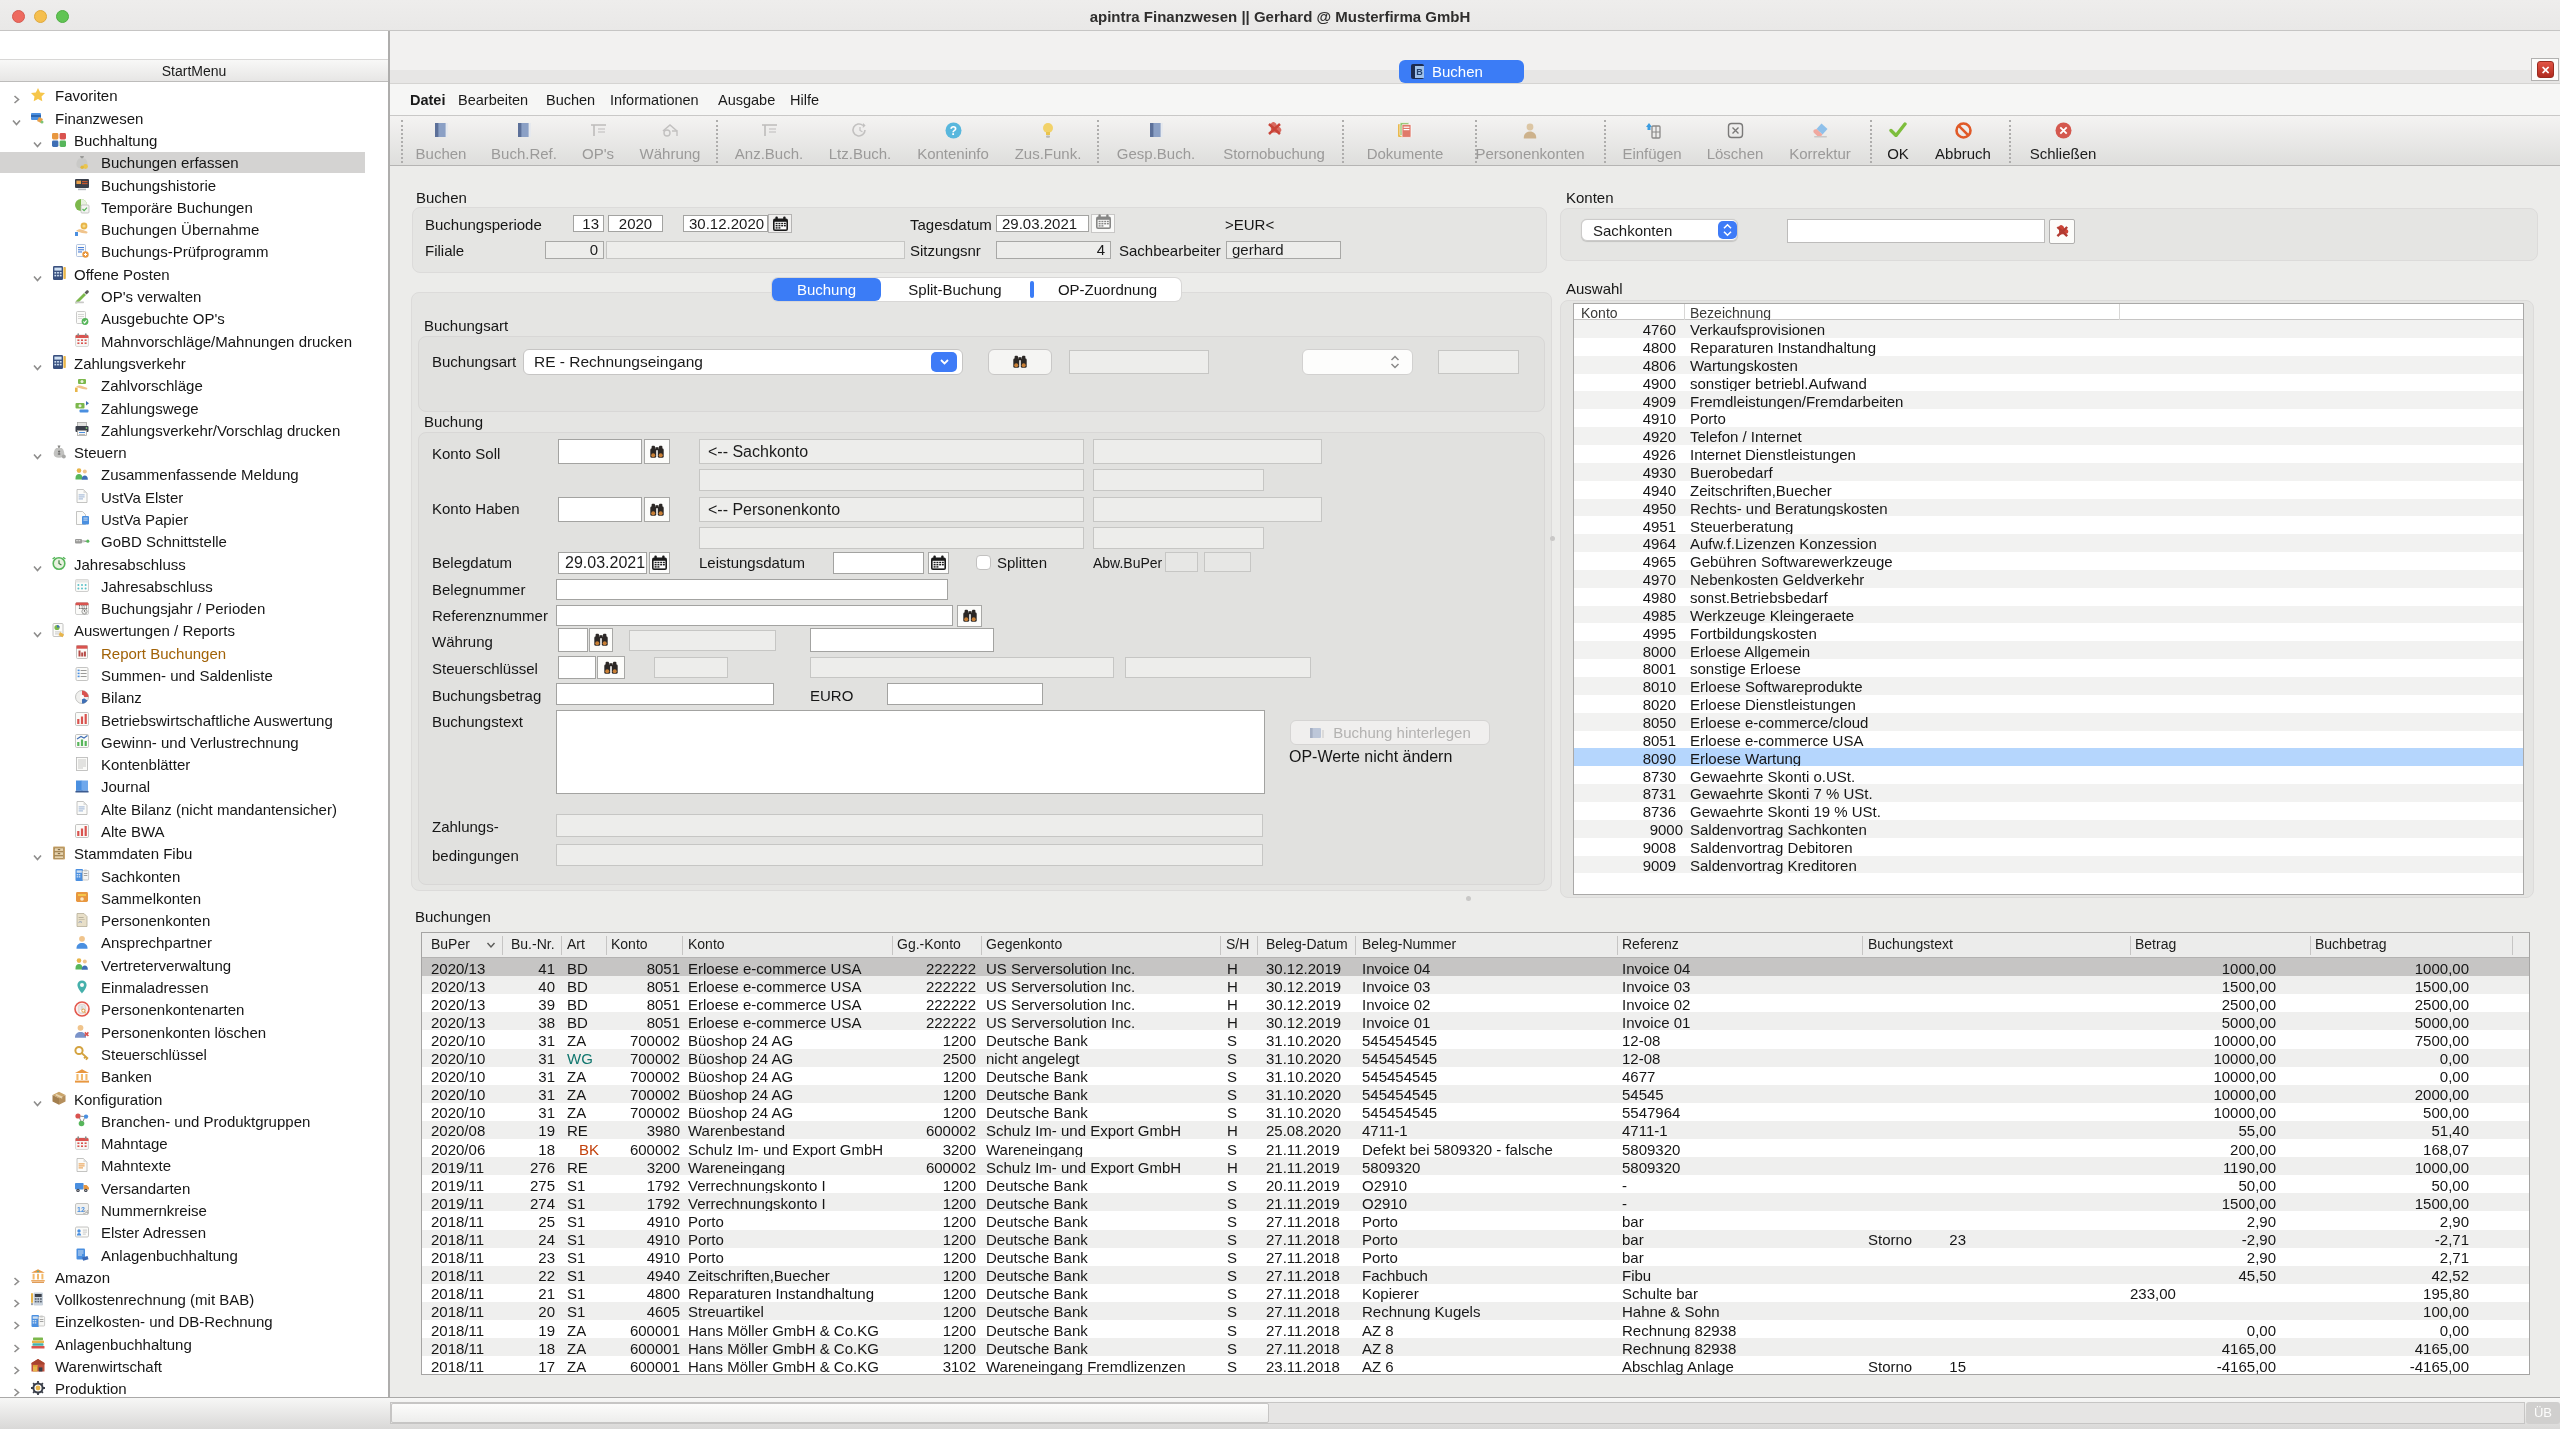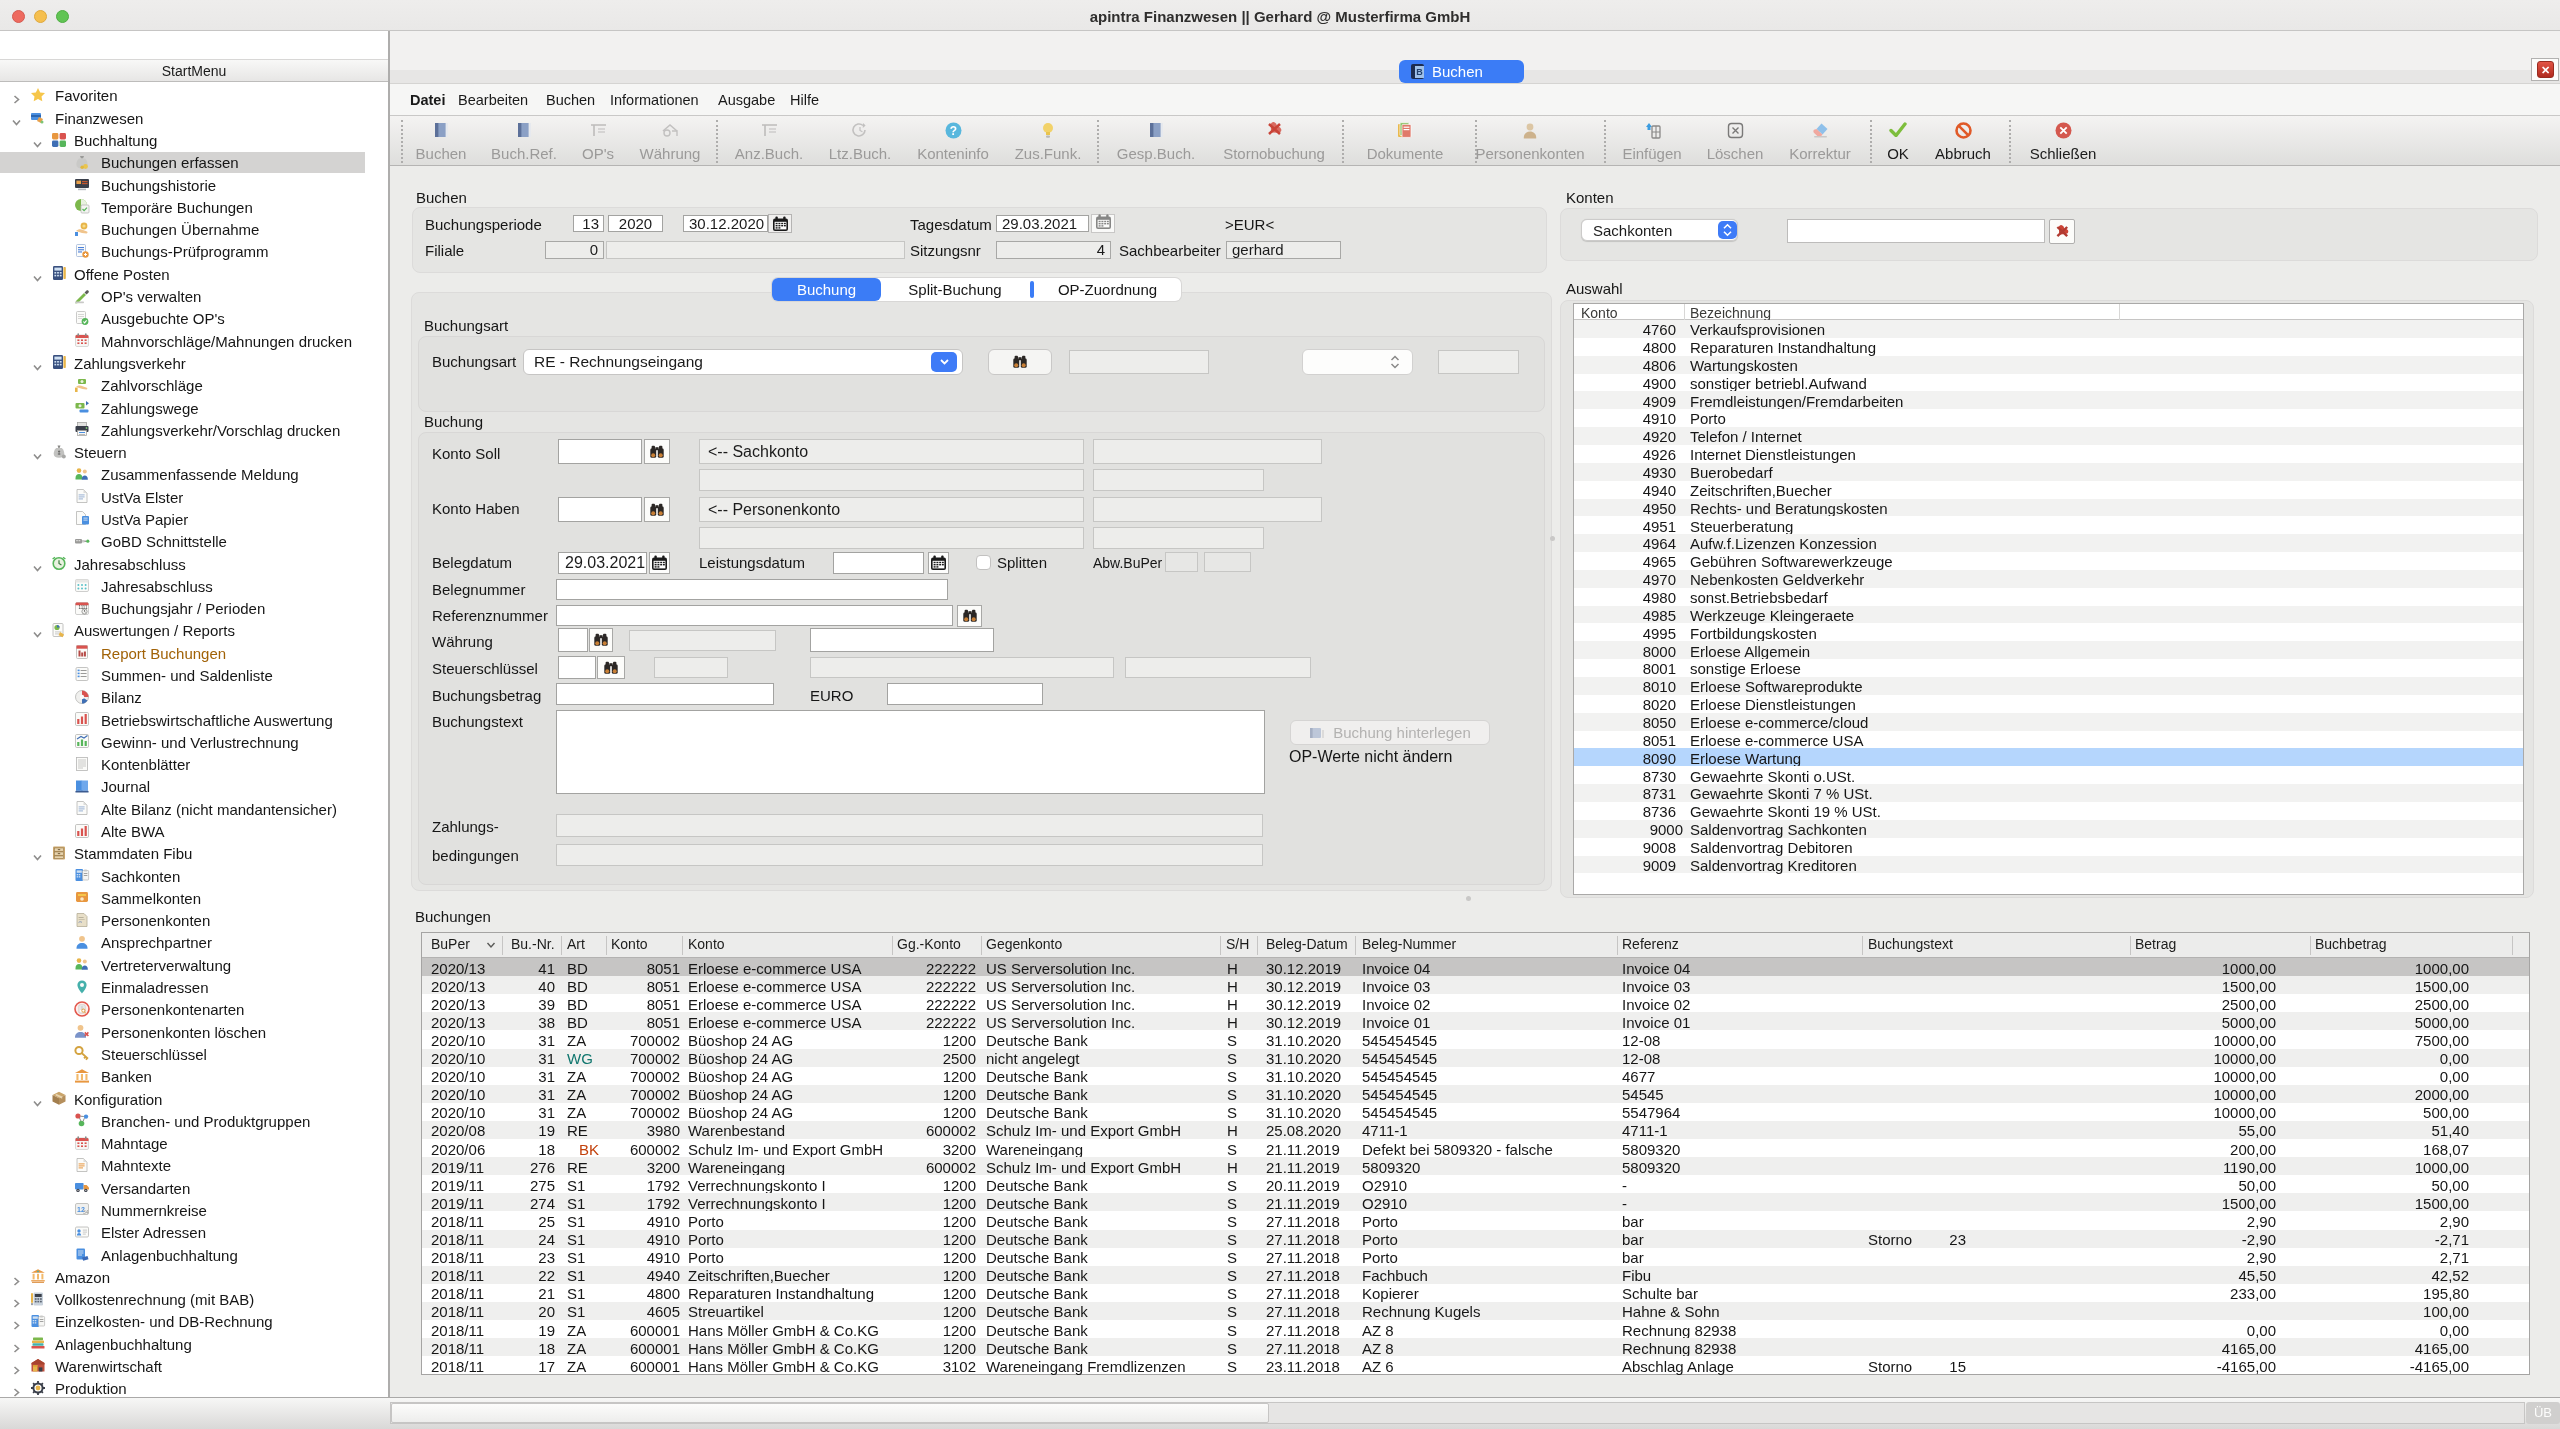--- a/index.html
+++ b/index.html
@@ -1367,21 +1367,21 @@
 <div class="abs nw" style="left:502px;top:1285.3px;width:53px;text-align:right;font-size:15px;color:#161616;">21</div>
 <div class="abs nw" style="left:567px;top:1285.3px;font-size:15px;color:#161616;">S1</div>
 <div class="abs nw" style="left:606px;top:1285.3px;width:74px;text-align:right;font-size:15px;color:#161616;">4800</div>
 <div class="abs nw" style="left:688px;top:1285.3px;font-size:15px;color:#161616;">Reparaturen Instandhaltung</div>
 <div class="abs nw" style="left:892px;top:1285.3px;width:84px;text-align:right;font-size:15px;color:#161616;">1200</div>
 <div class="abs nw" style="left:986px;top:1285.3px;font-size:15px;color:#161616;">Deutsche Bank</div>
 <div class="abs nw" style="left:1227px;top:1285.3px;font-size:15px;color:#161616;">S</div>
 <div class="abs nw" style="left:1266px;top:1285.3px;font-size:15px;color:#161616;">27.11.2018</div>
 <div class="abs nw" style="left:1362px;top:1285.3px;font-size:15px;color:#161616;">Kopierer</div>
 <div class="abs nw" style="left:1622px;top:1285.3px;font-size:15px;color:#161616;">Schulte bar</div>
-<div class="abs nw" style="left:2130px;top:1285.3px;width:146px;text-align:right;font-size:15px;color:#161616;">233,00</div>
+<div class="abs nw" style="left:2130px;top:1285.3px;width:146px;text-align:left;font-size:15px;color:#161616;">233,00</div>
 <div class="abs nw" style="left:2310px;top:1285.3px;width:159px;text-align:right;font-size:15px;color:#161616;">195,80</div>
 <div class="abs" style="left:422px;top:1301.9px;width:2107px;height:18.1px;background:#efefee;"></div>
 <div class="abs nw" style="left:431px;top:1303.4px;font-size:15px;color:#161616;">2018/11</div>
 <div class="abs nw" style="left:502px;top:1303.4px;width:53px;text-align:right;font-size:15px;color:#161616;">20</div>
 <div class="abs nw" style="left:567px;top:1303.4px;font-size:15px;color:#161616;">S1</div>
 <div class="abs nw" style="left:606px;top:1303.4px;width:74px;text-align:right;font-size:15px;color:#161616;">4605</div>
 <div class="abs nw" style="left:688px;top:1303.4px;font-size:15px;color:#161616;">Streuartikel</div>
 <div class="abs nw" style="left:892px;top:1303.4px;width:84px;text-align:right;font-size:15px;color:#161616;">1200</div>
 <div class="abs nw" style="left:986px;top:1303.4px;font-size:15px;color:#161616;">Deutsche Bank</div>
 <div class="abs nw" style="left:1227px;top:1303.4px;font-size:15px;color:#161616;">S</div>

